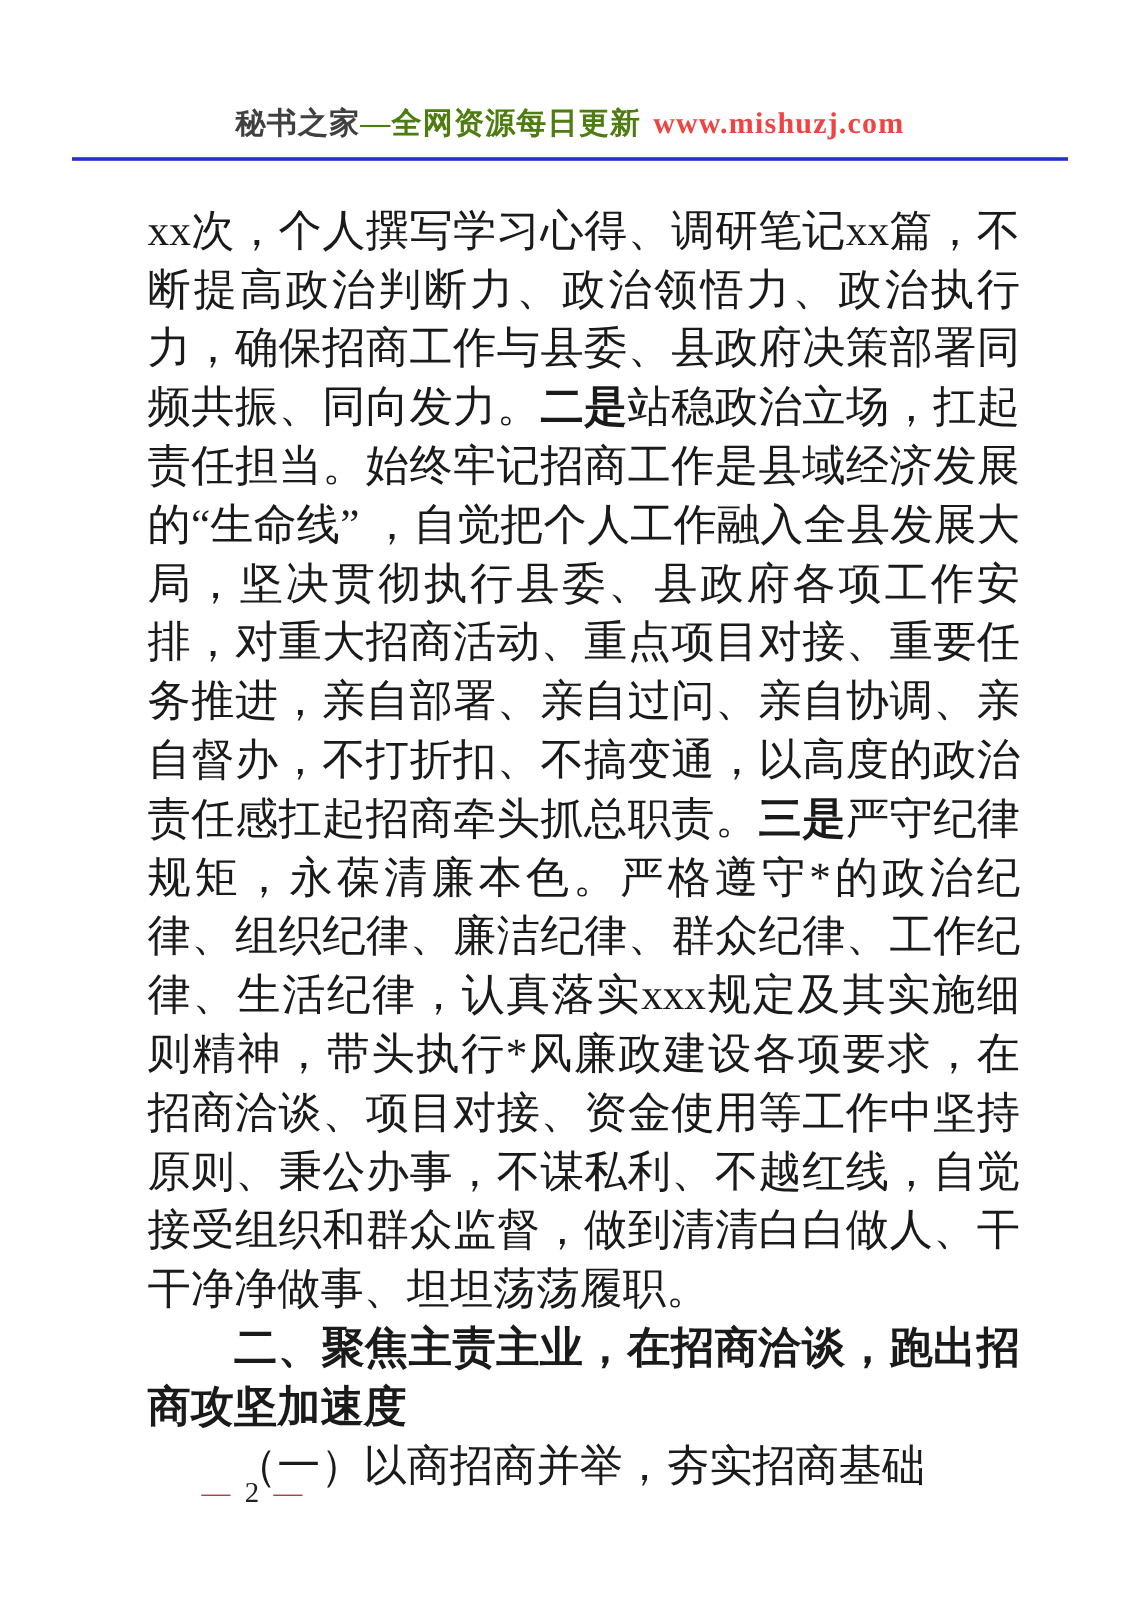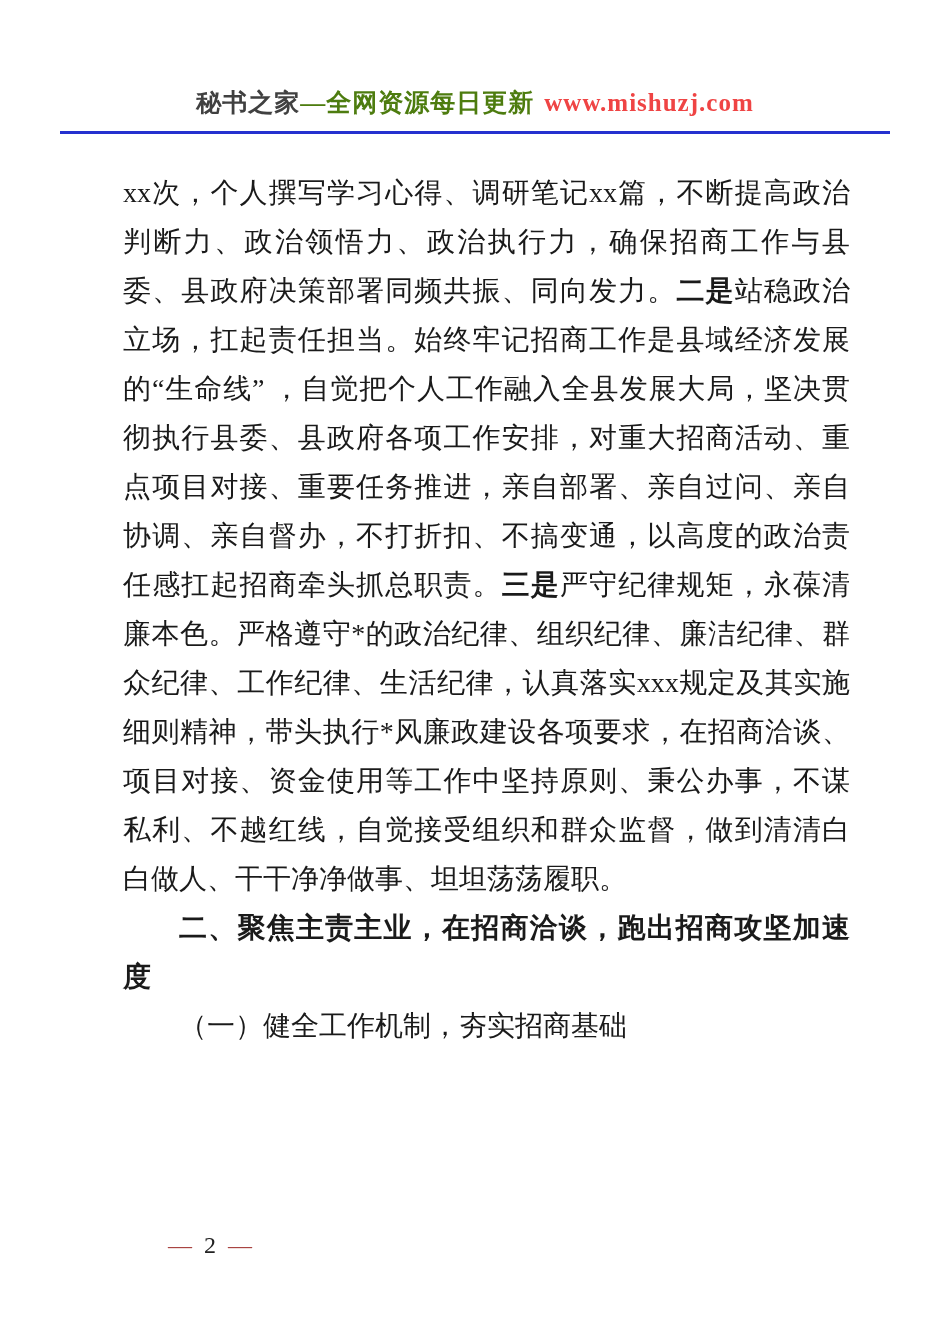--- a/index.html
+++ b/index.html
@@ -36,21 +36,21 @@
     left: 60px;
     width: 830px;
     height: 3px;
     background: #2531cf;
   }
   .content {
     position: absolute;
     top: 168px;
     left: 123px;
     width: 727px;
-    font-size: 28px;
+    font-size: 36px;
     line-height: 49px;
     color: #1a1a1a;
     text-align: justify;
     text-justify: inter-ideograph;
   }
   .content p { margin: 0; }
   .indent { text-indent: 2em; }
   .bold-inline { font-weight: bold; }
   .heading-bold { font-weight: bold; }
   .doc-footer {
@@ -72,20 +72,20 @@
 
   <div class="doc-header">
     <span class="site">秘书之家</span><span class="tagline">—全网资源每日更新</span><span class="url">www.mishuzj.com</span>
   </div>
 
   <div class="header-rule"></div>
 
   <div class="content">
     <p><span>xx次，个人撰写学习心得、调研笔记xx篇，不断提高政治判断力、政治领悟力、政治执行力，确保招商工作与县委、县政府决策部署同频共振、同向发力。</span><span class="bold-inline">二是</span><span>站稳政治立场，扛起责任担当。始终牢记招商工作是县域经济发展的“生命线” ，自觉把个人工作融入全县发展大局，坚决贯彻执行县委、县政府各项工作安排，对重大招商活动、重点项目对接、重要任务推进，亲自部署、亲自过问、亲自协调、亲自督办，不打折扣、不搞变通，以高度的政治责任感扛起招商牵头抓总职责。</span><span class="bold-inline">三是</span><span>严守纪律规矩，永葆清廉本色。严格遵守*的政治纪律、组织纪律、廉洁纪律、群众纪律、工作纪律、生活纪律，认真落实xxx规定及其实施细则精神，带头执行*风廉政建设各项要求，在招商洽谈、项目对接、资金使用等工作中坚持原则、秉公办事，不谋私利、不越红线，自觉接受组织和群众监督，做到清清白白做人、干干净净做事、坦坦荡荡履职。</span></p>
     <p class="indent heading-bold">二、聚焦主责主业，在招商洽谈，跑出招商攻坚加速度</p>
-    <p class="indent">（一）健全工作机制，夯实招商基础</p>
+    <p class="indent">（一）以商招商并举，夯实招商基础</p>
   </div>
 
   <div class="doc-footer">
     <span class="dash">—</span><span class="page-num">2</span><span class="dash">—</span>
   </div>
 
 </div>
 
 </body></html>

